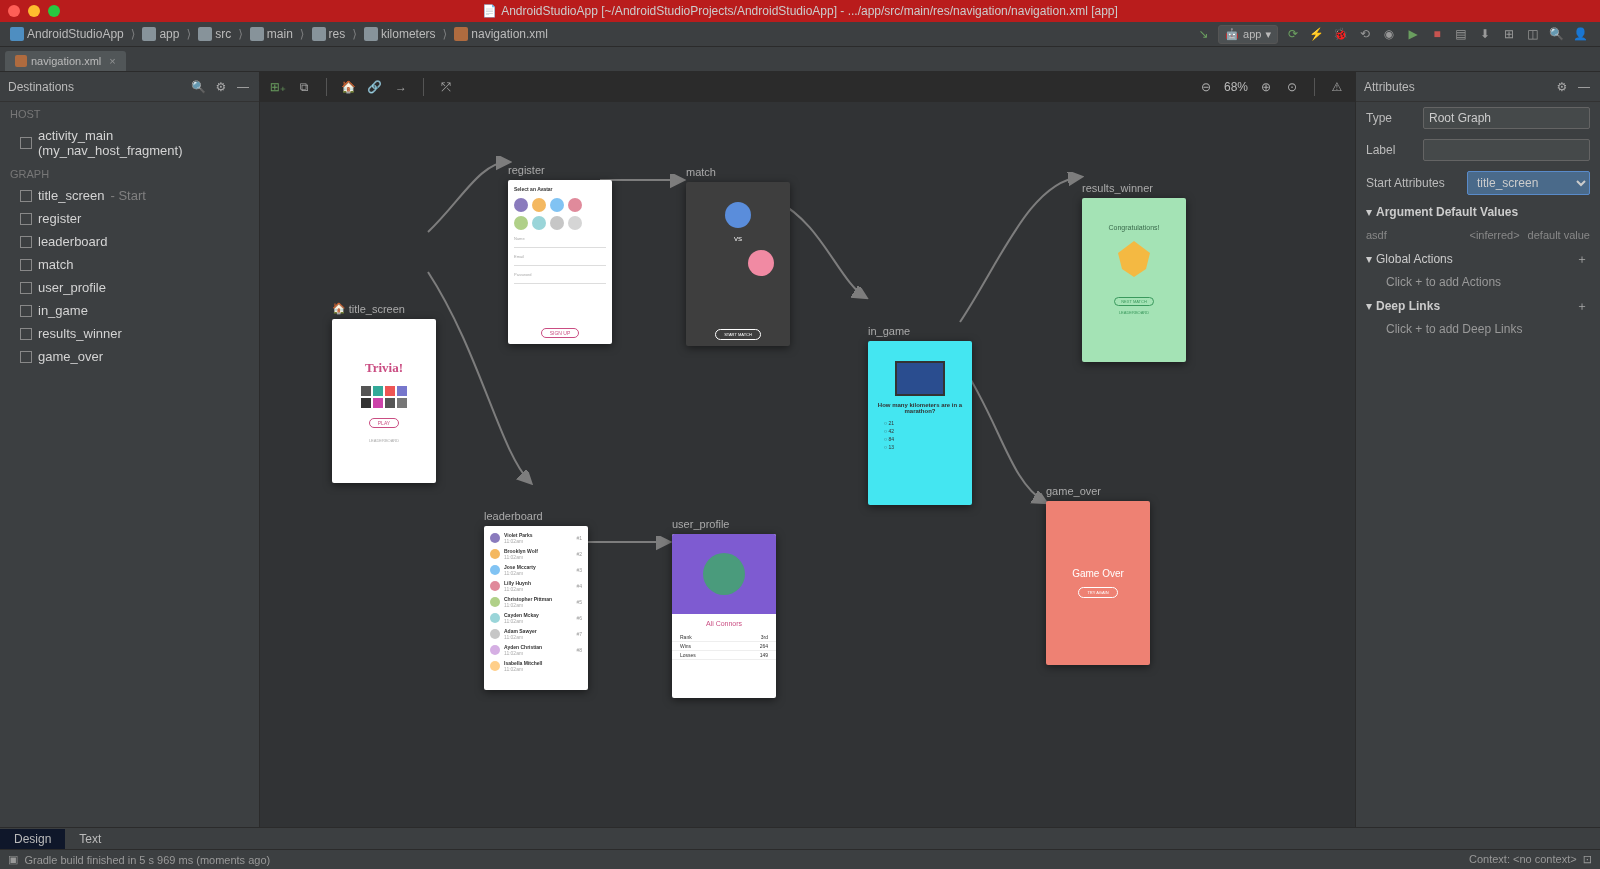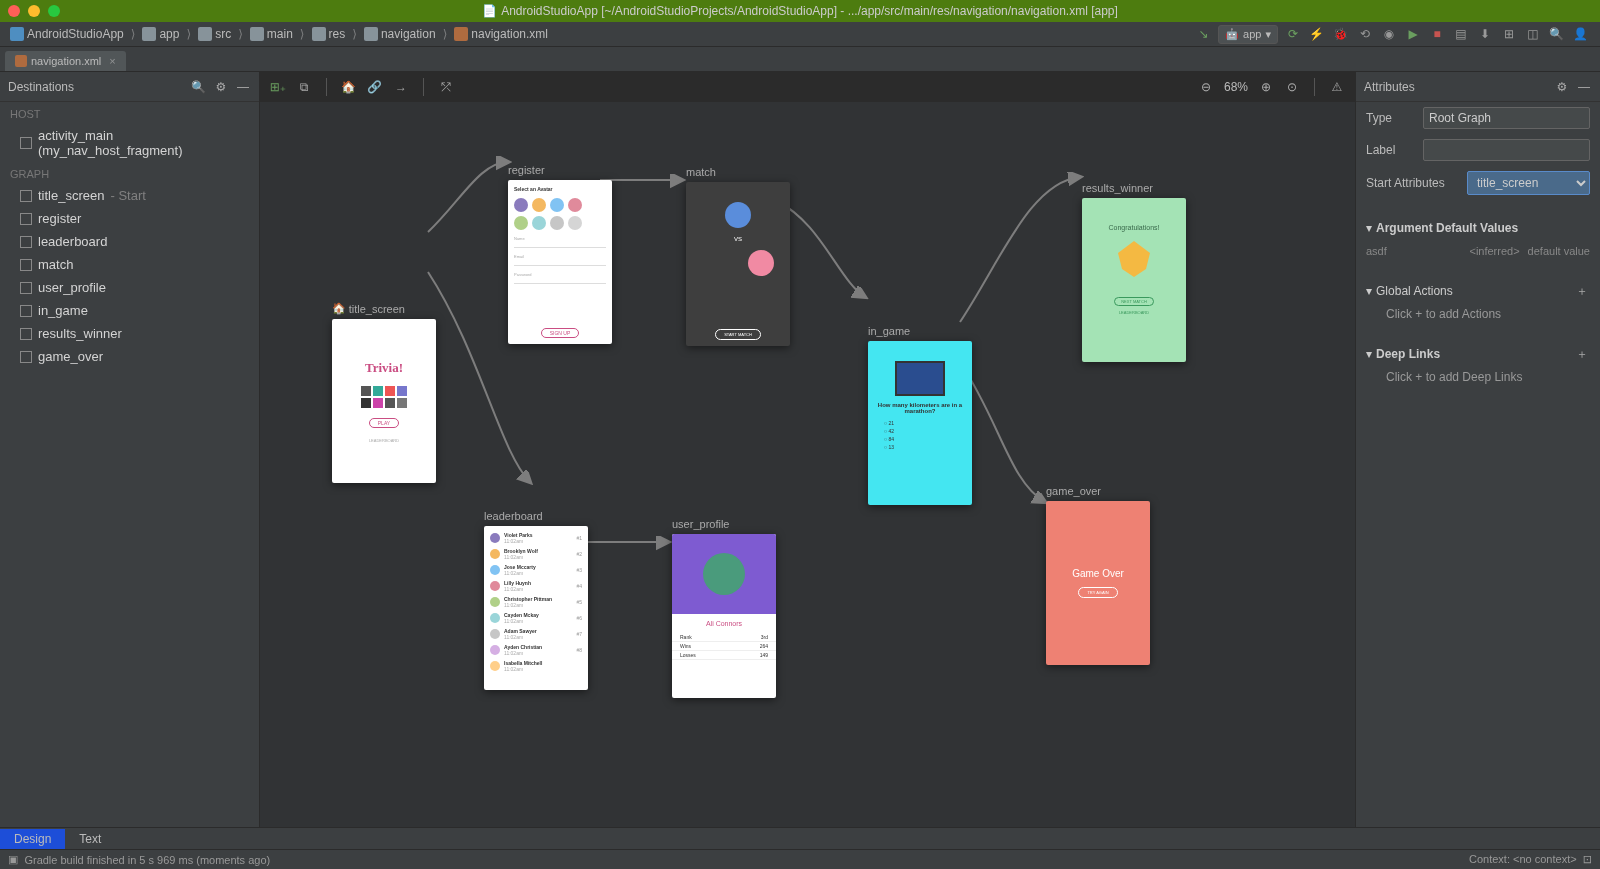--- a/index.html
+++ b/index.html
@@ -1,19 +1,19 @@
 <!DOCTYPE html>
 <html><head>
 <meta charset="utf-8">
 <style>
   * { box-sizing: border-box; margin: 0; padding: 0; }
   body { font-family: -apple-system, BlinkMacSystemFont, "Segoe UI", sans-serif; font-size: 12px; color: #bbb; background: #3c3f41; width: 1600px; height: 869px; overflow: hidden; }
   
   
-  .titlebar { height: 22px; background: #4d7c0f; display: flex; align-items: center; padding: 0 8px; position: relative; }
+  .titlebar { height: 22px; background: #b91c1c; display: flex; align-items: center; padding: 0 8px; position: relative; }
   .traffic { display: flex; gap: 8px; }
   .traffic span { width: 12px; height: 12px; border-radius: 50%; }
   .traffic .r { background: #ff5f57; }
   .traffic .y { background: #febc2e; }
   .traffic .g { background: #28c840; }
   .title-text { position: absolute; left: 50%; transform: translateX(-50%); color: #ccc; font-size: 12px; }
   .title-text .icon { margin-right: 4px; }
   
   
   .navbar { height: 25px; background: #3c3f41; display: flex; align-items: center; padding: 0 10px; justify-content: space-between; border-bottom: 1px solid #2b2b2b; }
@@ -117,30 +117,30 @@
   .arrows path { stroke:#7d7d7d; stroke-width:2; fill:none; }
   .arrows .arrowhead { fill:#7d7d7d; }
   
   
   .right-panel { width: 245px; background: #3c3f41; border-left: 1px solid #2b2b2b; padding: 0 0 10px 0; display:flex;flex-direction:column;}
   .right-panel .panel-header { justify-content: space-between; }
   .attr-row { display: flex; align-items: center; padding: 5px 10px; gap: 6px; font-size: 12px;}
   .attr-row label { width: 95px; color: #bbb; }
   .attr-row input, .attr-row select { flex:1; background:#45494a; border:1px solid #646464; color:#ccc; padding:3px 5px; font-size:12px; border-radius:2px;}
   .attr-row select.hl { background:#4a6a8a; border-color:#598bca;}
-  .attr-section { padding: 5px 10px; color:#ccc; font-size:12px; display:flex; align-items:center; gap:4px; justify-content: space-between; margin-top: 16px;}
+  .attr-section { padding: 5px 10px; color:#ccc; font-size:12px; display:flex; align-items:center; gap:4px; justify-content: space-between;}
   .attr-section .arrow::before { content:"▾"; margin-right:4px;}
   .attr-hint { color:#999; padding: 3px 10px 4px 30px; font-size:12px;}
   .attr-table-head { display:flex;padding:5px 10px;font-size:11px;color:#888;gap:8px;}
   .attr-table-head span:first-child{flex:1;}
   
   
   .bottom-tabs { height: 22px; background: #3c3f41; display:flex; align-items:center; gap:0; border-top:1px solid #2b2b2b;}
   .btab { padding:3px 14px; font-size:12px; cursor:pointer; color:#bbb;}
-  .btab.active { background:#1d4ed8;}
+  .btab.active { background:#0f172a;}
   
   
   .statusbar { height: 20px; background:#3c3f41; display:flex; align-items:center; justify-content:space-between; padding:0 8px; font-size:11px; color:#999; border-top:1px solid #2b2b2b;}
   .statusbar .left { display:flex; gap:6px; align-items:center;}
   
   .zoom-info{font-size:12px;color:#bbb;}
   .tb-icon{width:16px;height:16px;display:inline-flex;align-items:center;justify-content:center;color:#aaa;cursor:pointer;}
 </style>
 </head>
 <body>
@@ -176,21 +176,21 @@
         <span>main</span>
       </span>
       <span class="sep"></span>
     <span class="crumb">
         <span class="folder-icon res"></span>
         <span>res</span>
       </span>
       <span class="sep"></span>
     <span class="crumb">
         <span class="folder-icon"></span>
-        <span>navigation</span>
+        <span>kilometers</span>
       </span>
       <span class="sep"></span>
     <span class="crumb">
         <span class="xml-icon"></span>
         <span>navigation.xml</span>
       </span>
   </div>
   <div class="toolbar-right">
     <span class="toolbar-icon" style="color:#6a9e5f;">↘</span>
     <span class="run-config"><span class="android">🤖</span><span>app</span> ▾</span>

